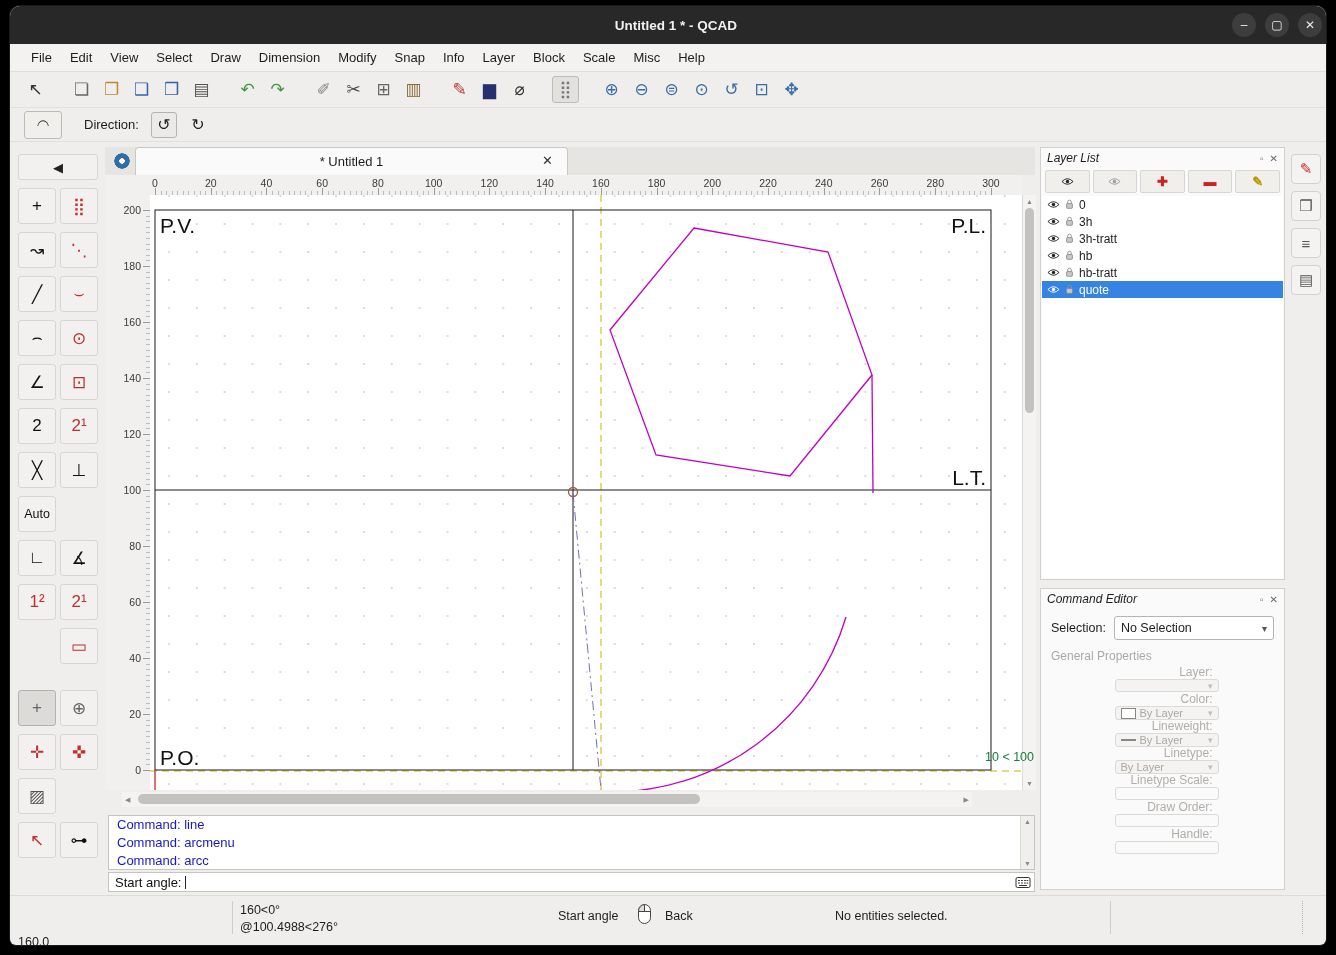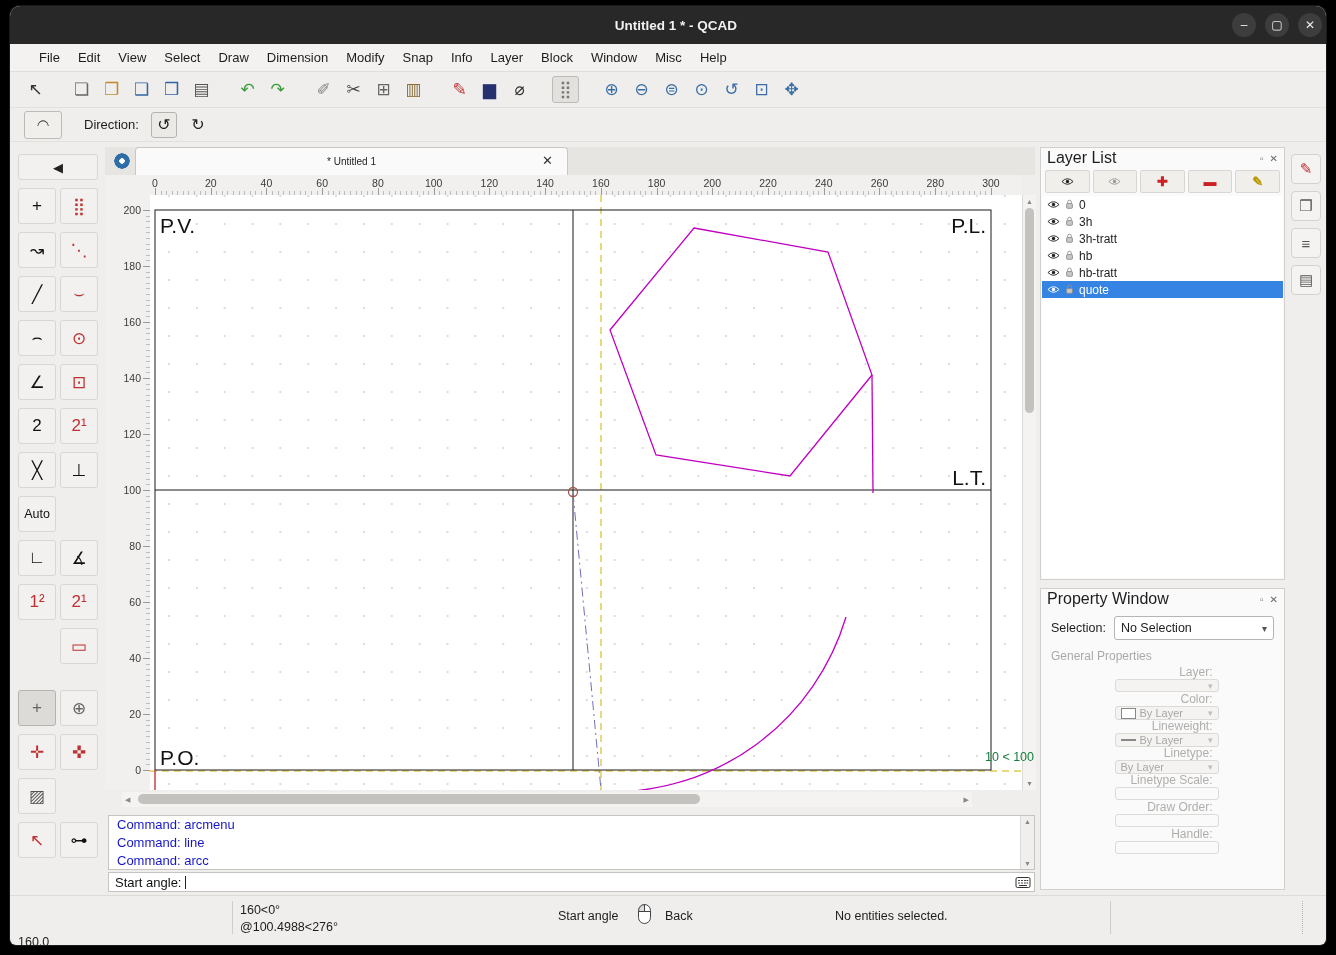--- a/index.html
+++ b/index.html
@@ -11,21 +11,21 @@
   
   .titlebar{position:absolute;left:0;top:0;width:100%;height:38px;background:var(--titlebar,#282828);
             display:flex;align-items:center;justify-content:center;padding-left:8px;}
   .title{color:#f1f1f1;font-size:13.5px;font-weight:bold;}
   .win-controls{position:absolute;right:12px;top:7px;display:flex;gap:9px;}
   .win-btn{width:24px;height:24px;border-radius:50%;background:#3d3d3d;color:#ececec;
            display:flex;align-items:center;justify-content:center;font-size:12px;}
 
   
   .menubar{position:absolute;left:0;top:38px;width:100%;height:28px;background:#f3f2f0;display:flex;
-           align-items:center;padding-left:20px;box-sizing:border-box;border-bottom:1px solid #e0dedb;}
+           align-items:center;padding-left:12px;box-sizing:border-box;border-bottom:1px solid #e0dedb;}
   .menu-item{padding:4px 9px;font-size:13px;color:#1d1d1d;}
   .toolbar{position:absolute;left:0;top:66px;width:100%;height:36px;display:flex;align-items:center;
            padding-left:12px;gap:3px;box-sizing:border-box;border-bottom:1px solid #e2e0dd;}
   .tb-btn{width:27px;height:27px;display:flex;align-items:center;justify-content:center;font-size:17px;
           border:1px solid rgba(0,0,0,0);border-radius:3px;box-sizing:border-box;}
   .tb-btn.pressed{background:#e3e1de;border-color:#bdbbb8;}
   .tb-sep{width:13px;height:1px;}
   .toolbar2{position:absolute;left:0;top:102px;width:100%;height:34px;display:flex;align-items:center;
             padding-left:14px;box-sizing:border-box;border-bottom:1px solid #e2e0dd;}
   .arc-tool{width:36px;height:26px;border:1px solid #bdbbb8;border-radius:3px;background:#f1efec;
@@ -48,21 +48,21 @@
   .pal-gap{width:100%;height:10px;}
 
   
   .tabbar{position:absolute;left:95px;top:141px;width:930px;height:28px;background:#e7e5e2;}
   .tab-menu{position:absolute;left:5px;top:3px;width:24px;height:22px;display:flex;align-items:center;justify-content:center;}
   .qdot{width:16px;height:16px;border-radius:50%;
         background:radial-gradient(circle at 50% 50%,#ffffff 0 2.5px,#2f6da8 3px 7.5px,rgba(0,0,0,0) 8px);}
   .tab{position:absolute;left:30px;top:0;width:433px;height:28px;background:#fbfafa;border:1px solid #c9c7c4;
        border-bottom:none;border-radius:4px 4px 0 0;display:flex;align-items:center;justify-content:center;
        box-sizing:border-box;}
-  .tab-title{font-size:10px;color:#1d1d1d;}
+  .tab-title{font-size:13px;color:#1d1d1d;}
   .tab-close{position:absolute;right:14px;top:5px;font-size:13px;color:#333;}
 
   
   .ruler-corner{position:absolute;left:95px;top:169px;width:45px;height:20px;background:#f1f0ee;}
   .hruler{position:absolute;left:140px;top:169px;width:872px;height:20px;background:#f1f0ee;
     background-image:repeating-linear-gradient(90deg,#9a9a9a 0 1px,rgba(0,0,0,0) 1px 55.73px),
                      repeating-linear-gradient(90deg,#bcbcbc 0 1px,rgba(0,0,0,0) 1px 5.573px);
     background-size:837px 7px,837px 4px;background-position:5px 100%,5px 100%;background-repeat:no-repeat;}
   .hrl{position:absolute;top:2px;transform:translateX(-50%);font-size:10.5px;color:#3a3a3a;}
   .vruler{position:absolute;left:95px;top:189px;width:45px;height:595px;background:#f1f0ee;
@@ -109,21 +109,21 @@
              border:1px solid #c6c4c1;box-sizing:border-box;display:flex;align-items:center;padding-left:6px;}
   .cmd-prompt{font-size:13px;color:#111;}
   .caret{width:1px;height:13px;background:#222;margin-left:3px;}
   .kbd-btn{position:absolute;right:3px;top:3px;display:flex;}
 
   
   .panel{position:absolute;background:#fbfafa;border:1px solid #d2d0cd;box-sizing:border-box;}
   .layer-panel{left:1030px;top:141px;width:245px;height:433px;}
   .prop-panel{left:1030px;top:582px;width:245px;height:302px;}
   .panel-header{height:20px;display:flex;align-items:center;padding:0 6px;}
-  .panel-title{font-size:16px;color:#1d1d1d;flex:1;}
+  .panel-title{font-size:12px;color:#1d1d1d;flex:1;font-style:italic;}
   .ph-btn{font-size:10px;color:#666;margin-left:6px;}
   .layer-toolbar{display:flex;gap:3px;padding:2px 4px;}
   .lt-btn{flex:1;height:21px;background:#f0efec;border:1px solid #d8d6d3;border-radius:2px;display:flex;
           align-items:center;justify-content:center;font-size:13px;font-weight:bold;}
   .layer-rows{position:absolute;left:1px;right:1px;top:48px;bottom:1px;background:#fff;}
   .layer-row{height:17px;display:flex;align-items:center;padding-left:5px;font-size:12px;color:#1d1d1d;gap:5px;}
   .layer-row .l-eye{color:#222;display:flex;}
   .layer-row .l-lock{display:flex;}
   .layer-row.selected{background:var(--accent,#3584e4);color:#fff;}
   .layer-row.selected .l-eye{color:#fff;}
@@ -180,21 +180,21 @@
       <div class="menu-item">Edit</div>
       <div class="menu-item">View</div>
       <div class="menu-item">Select</div>
       <div class="menu-item">Draw</div>
       <div class="menu-item">Dimension</div>
       <div class="menu-item">Modify</div>
       <div class="menu-item">Snap</div>
       <div class="menu-item">Info</div>
       <div class="menu-item">Layer</div>
       <div class="menu-item">Block</div>
-      <div class="menu-item">Window</div>
+      <div class="menu-item">Scale</div>
       <div class="menu-item">Misc</div>
       <div class="menu-item">Help</div>
     </div>
 
   <div class="toolbar">
       <div class="tb-btn" style="color: rgb(51, 51, 51);">↖</div>
       <div class="tb-sep"></div>
       <div class="tb-btn" style="color: rgb(102, 102, 102);">❏</div>
       <div class="tb-btn" style="color: rgb(192, 138, 45);">❐</div>
       <div class="tb-btn" style="color: rgb(52, 101, 164);">❑</div>
@@ -338,22 +338,22 @@
   </div>
   <div class="hscroll">
     <span class="sarr left">◀</span>
     <div class="hthumb"></div>
     <span class="sarr right">▶</span>
   </div>
   <div class="zoom-ind">10 &lt; 100</div>
 
   <div class="cmd-history">
     <div id="cmd-lines">
+        <div class="cmd-line"><span>Command: </span><span>line</span></div>
         <div class="cmd-line"><span>Command: </span><span>arcmenu</span></div>
-        <div class="cmd-line"><span>Command: </span><span>line</span></div>
         <div class="cmd-line"><span>Command: </span><span>arcc</span></div>
       </div>
     <div class="ch-scroll">
       <span class="sarr up">▲</span>
       <span class="sarr down">▼</span>
     </div>
   </div>
 
   <div class="cmd-input">
     <span class="cmd-prompt">Start angle:</span>
@@ -478,21 +478,21 @@
               <rect x="1.8" y="5" width="6.4" height="5.2" rx="0.8" fill="#c9c9c9" stroke="#8a8a8a"></rect>
             </svg>
           </span>
           <span class="l-name">quote</span>
         </div>
       </div>
   </div>
 
   <div class="panel prop-panel">
     <div class="panel-header">
-      <span class="panel-title">Property Window</span>
+      <span class="panel-title">Command Editor</span>
       <span class="ph-btn">▫</span>
       <span class="ph-btn">✕</span>
     </div>
     <div class="sel-row">
       <span class="sel-label">Selection:</span>
       <div class="sel-combo">
         <span>No Selection</span>
         <span class="combo-arrow">▾</span>
       </div>
     </div>

